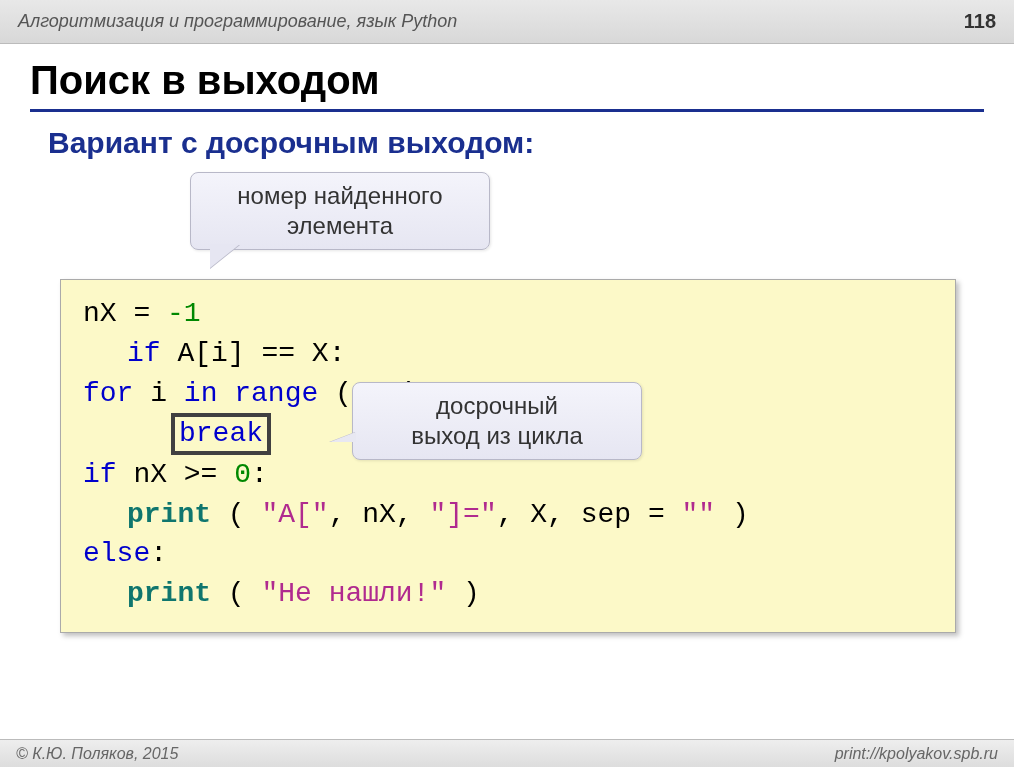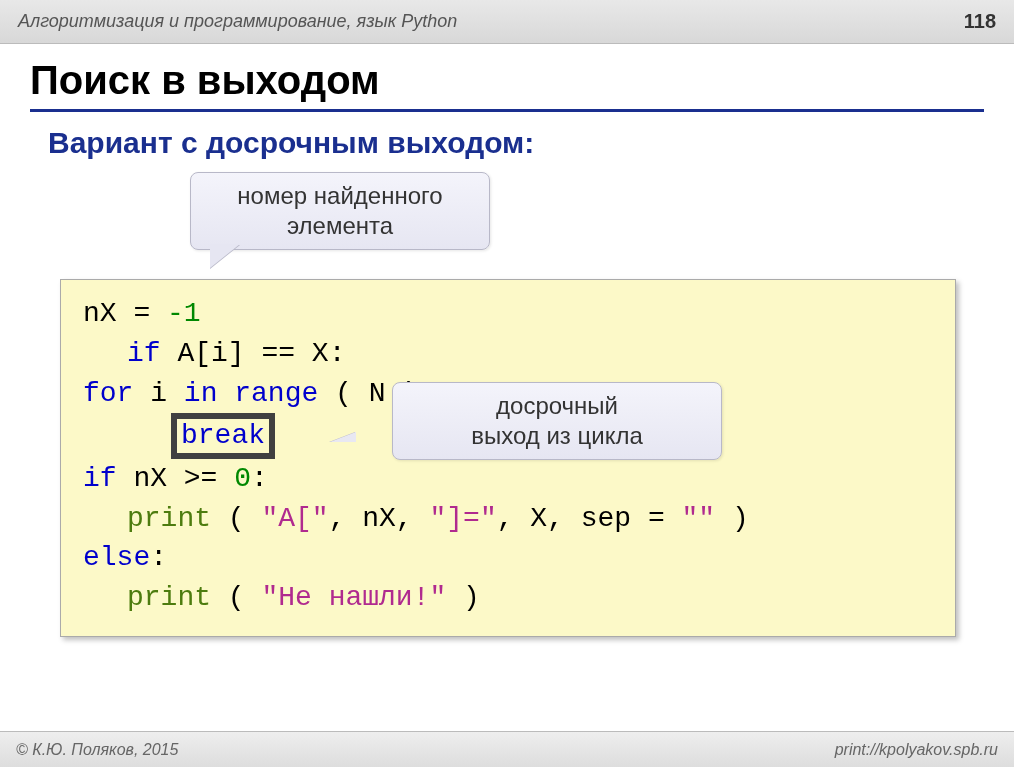--- a/index.html
+++ b/index.html
@@ -53,21 +53,21 @@
   }
   .callout1 { left: 160px; top: 0; width: 300px; }
   .callout1-tail {
     position: absolute; left: 180px; top: 72px;
     width: 0; height: 0;
     border-left: 0px solid transparent;
     border-right: 30px solid transparent;
     border-top: 24px solid #e6e6f2;
     filter: drop-shadow(0 1px 0 #b8b8c8);
   }
-  .callout2 { left: 322px; top: 210px; width: 330px; margin-left: 40px; }
+  .callout2 { left: 322px; top: 210px; width: 290px; }
   .callout2-tail {
     position: absolute; left: 300px; top: 260px;
     width: 0; height: 0;
     border-top: 10px solid transparent;
     border-bottom: 0px solid transparent;
     border-right: 26px solid #e8e8f2;
     filter: drop-shadow(-1px 0 0 #b8b8c8);
   }
   .codebox {
     position: absolute;
@@ -77,36 +77,36 @@
     border: 1px solid #aaa;
     box-shadow: 3px 3px 5px rgba(0,0,0,0.25);
     padding: 14px 22px 18px 22px;
     font-family: "Courier New", monospace;
     font-size: 28px;
     line-height: 1.42;
     color: #000;
   }
   .codebox .line { white-space: pre; }
   .kw-blue { color: #0000cc; }
-  .kw-red  { color: #4d7c0f; }
+  .kw-red  { color: #0f766e; font-weight: bold; }
   .num     { color: #008800; }
   .str     { color: #b02a8f; }
   .ind1 { padding-left: 0; }
   .ind2 { padding-left: 44px; }
   .ind3 { padding-left: 88px; }
   .breakbox {
     display: inline-block;
-    border: 6px solid #404040;
+    border: 4px solid #404040;
     padding: 0 4px;
     line-height: 1.2;
   }
   .footer {
     position: absolute;
     left: 0; bottom: 0; width: 100%;
-    height: 36px;
+    height: 28px;
     background: linear-gradient(to bottom, #eee, #ddd);
     border-top: 1px solid #bbb;
     display: flex;
     justify-content: space-between;
     align-items: center;
     padding: 0 16px;
     color: #666;
     font-size: 16px;
     font-style: italic;
   }

